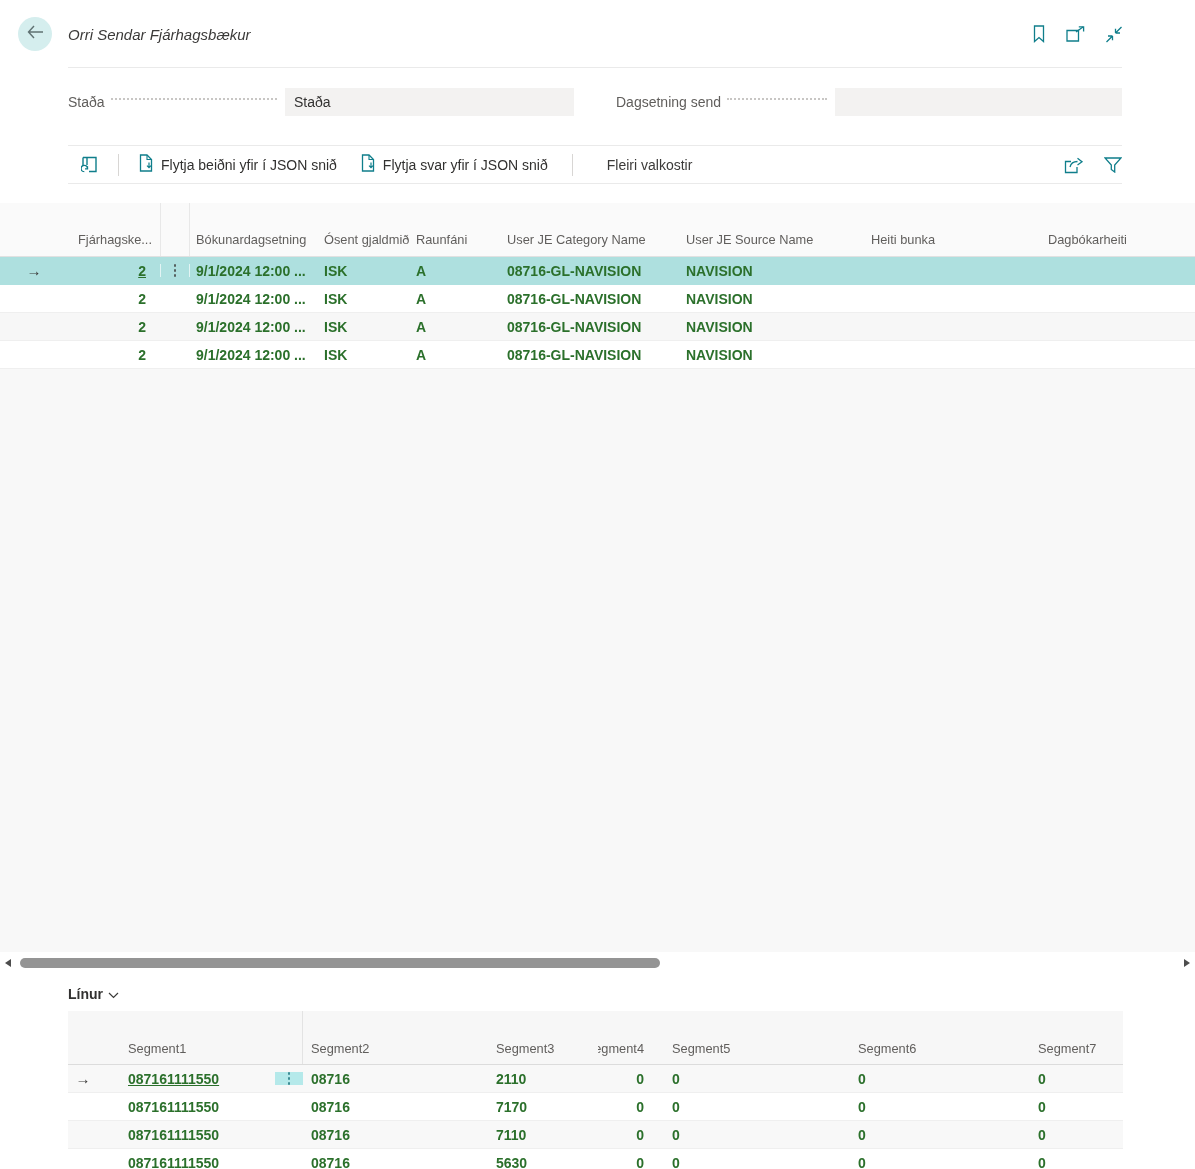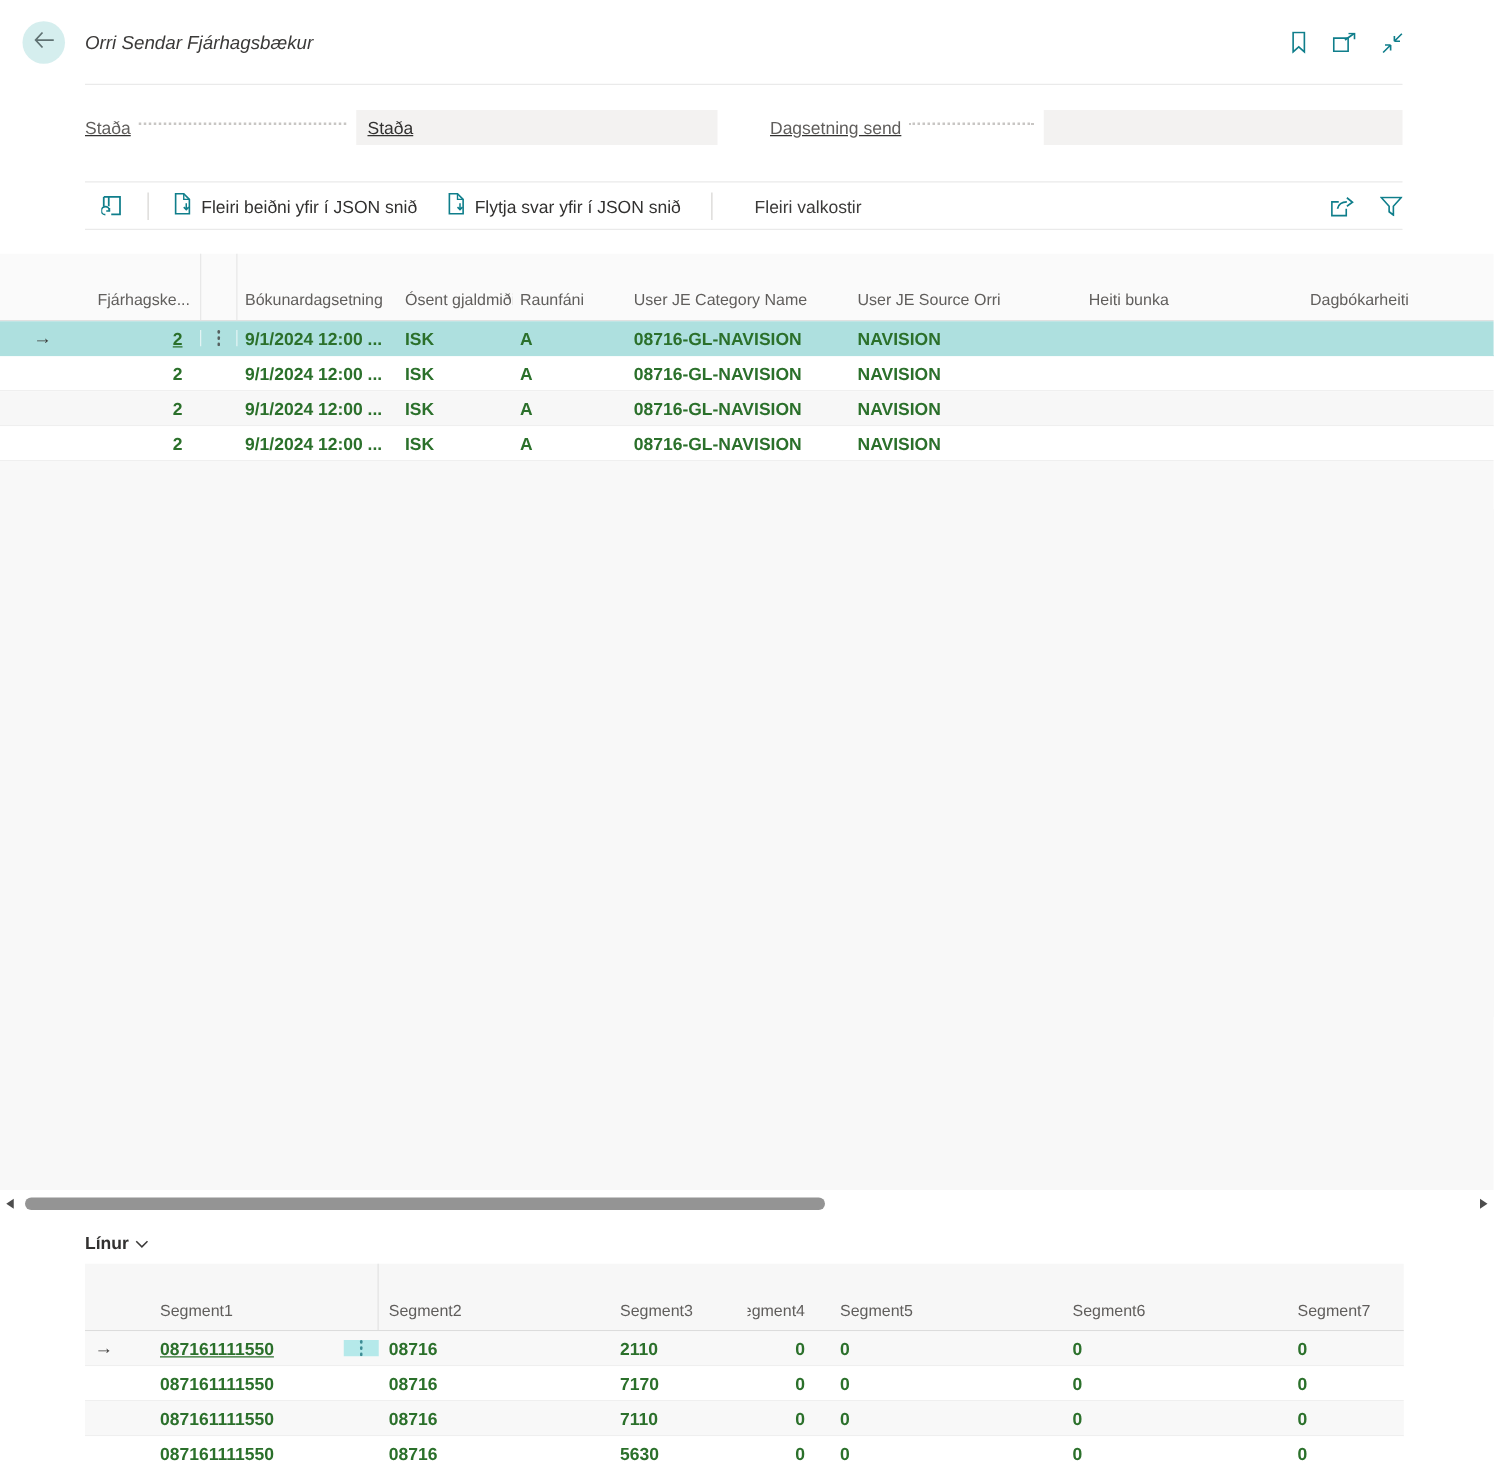--- a/index.html
+++ b/index.html
@@ -10,21 +10,21 @@
   .topbar { height:68px; display:flex; align-items:center; padding:0 0 0 18px; position:relative;font-style:italic; }
   .back-btn { width:34px; height:34px; border-radius:50%; background:#d5eeee;
     display:flex; align-items:center; justify-content:center; cursor:pointer; }
   .page-title { margin-left:16px; font-size:15px; color:#3b3a39; }
   .topbar-icons { margin-left:auto; margin-right:72px; display:flex; gap:20px; align-items:center; }
   .icon-btn { display:flex; align-items:center; justify-content:center; cursor:pointer; }
   .title-divider { position:absolute; left:68px; right:73px; bottom:0; height:1px; background:#eaeaea; }
 
   
   .fields-row { display:flex; margin:20px 73px 0 68px; gap:42px; }
-  .field { flex:1; display:flex; align-items:center; height:28px;text-decoration:underline; }
+  .field { flex:1; display:flex; align-items:center; height:28px; }
   .field-label { font-size:14px; color:#605e5c; white-space:nowrap; }
   .leader { flex:1; border-bottom:2px dotted #c8c6c4; margin:0 8px 0 6px; transform:translateY(-3px); }
   .field-box { height:28px; background:#f3f2f1; display:flex; align-items:center;
     padding:0 9px; font-size:14px; color:#323130; }
   .field-box.w1 { width:289px; } .field-box.w2 { width:287px; }
 
   
   .toolbar { margin:29px 73px 0 68px; height:39px; border-top:1px solid #eaeaea;
     border-bottom:1px solid #eaeaea; display:flex; align-items:center; }
   .tb-icon { padding-left:13px; display:flex; align-items:center; cursor:pointer; }
@@ -157,21 +157,21 @@
   </span>
   <span class="tb-sep"></span>
   <div class="tb-btn">
     <span>
       <svg width="14" height="18" viewBox="0 0 14 18">
         <path d="M1.5 1 H8 L12.5 5.5 V17 H1.5 Z" stroke="#0f7e8b" stroke-width="1.3" fill="none"></path>
         <path d="M8 1 V5.5 H12.5" stroke="#0f7e8b" stroke-width="1.1" fill="none"></path>
         <path d="M10 8.5 V13.5 M8 11.7 L10 13.7 L12 11.7" stroke="#0f7e8b" stroke-width="1.2" fill="none"></path>
       </svg>
     </span>
-    <span>Fleiri beiðni yfir í JSON snið</span>
+    <span>Flytja beiðni yfir í JSON snið</span>
   </div>
   <div class="tb-btn">
     <span>
       <svg width="14" height="18" viewBox="0 0 14 18">
         <path d="M1.5 1 H8 L12.5 5.5 V17 H1.5 Z" stroke="#0f7e8b" stroke-width="1.3" fill="none"></path>
         <path d="M8 1 V5.5 H12.5" stroke="#0f7e8b" stroke-width="1.1" fill="none"></path>
         <path d="M10 8.5 V13.5 M8 11.7 L10 13.7 L12 11.7" stroke="#0f7e8b" stroke-width="1.2" fill="none"></path>
       </svg>
     </span>
     <span>Flytja svar yfir í JSON snið</span>
@@ -196,21 +196,21 @@
 
 <div class="grid">
   <div class="g-header">
     <div class="cell c-sel"></div>
     <div class="cell c-num">Fjárhagske...</div>
     <div class="cell c-dots"></div>
     <div class="cell c-date">Bókunardagsetning</div>
     <div class="cell c-koti">Ósent gjaldmiðills</div>
     <div class="cell c-raun">Raunfáni</div>
     <div class="cell c-cat">User JE Category Name</div>
-    <div class="cell c-src">User JE Source Orri</div>
+    <div class="cell c-src">User JE Source Name</div>
     <div class="cell c-heiti">Heiti bunka</div>
     <div class="cell c-dag">Dagbókarheiti</div>
   </div>
 
   <div class="g-row selected">
     <div class="cell c-sel">
         <span class="row-arrow">→</span>
       </div>
     <div class="cell c-num">
         <span class="val link">2</span>

